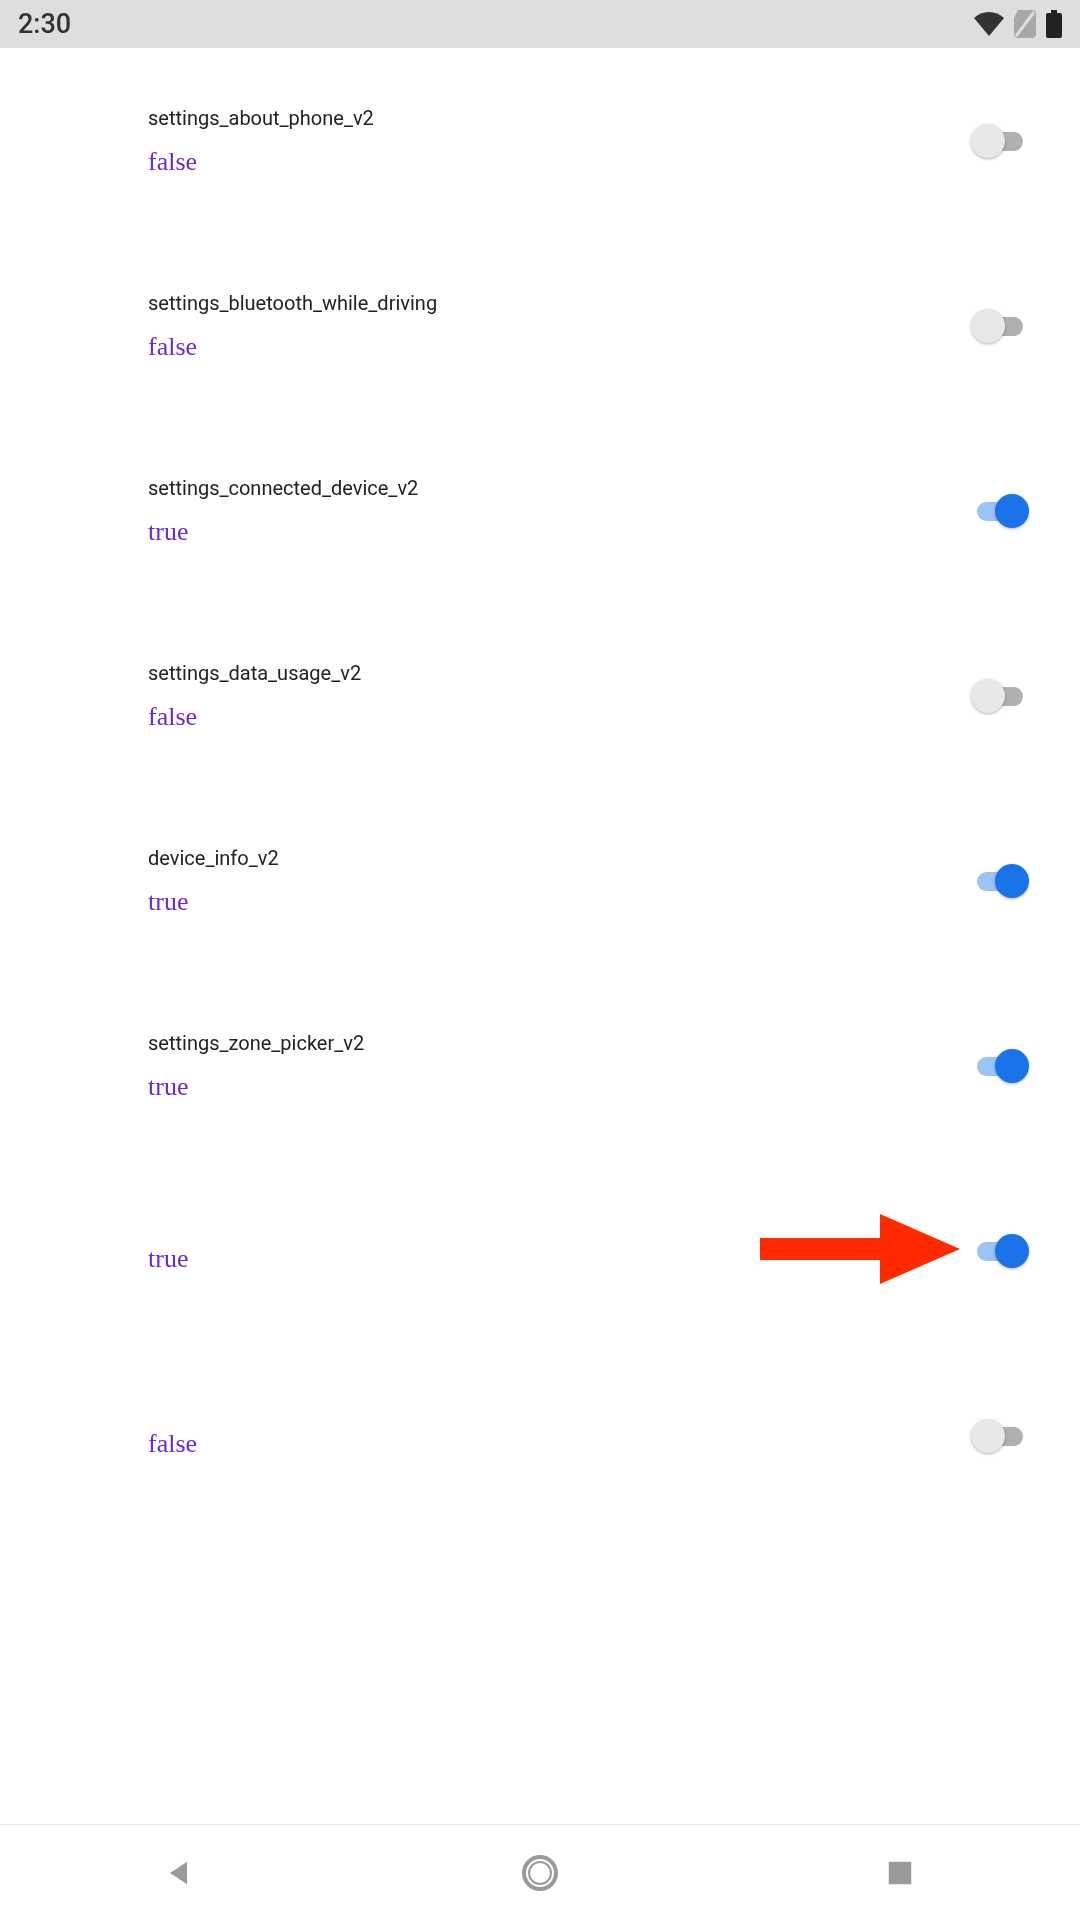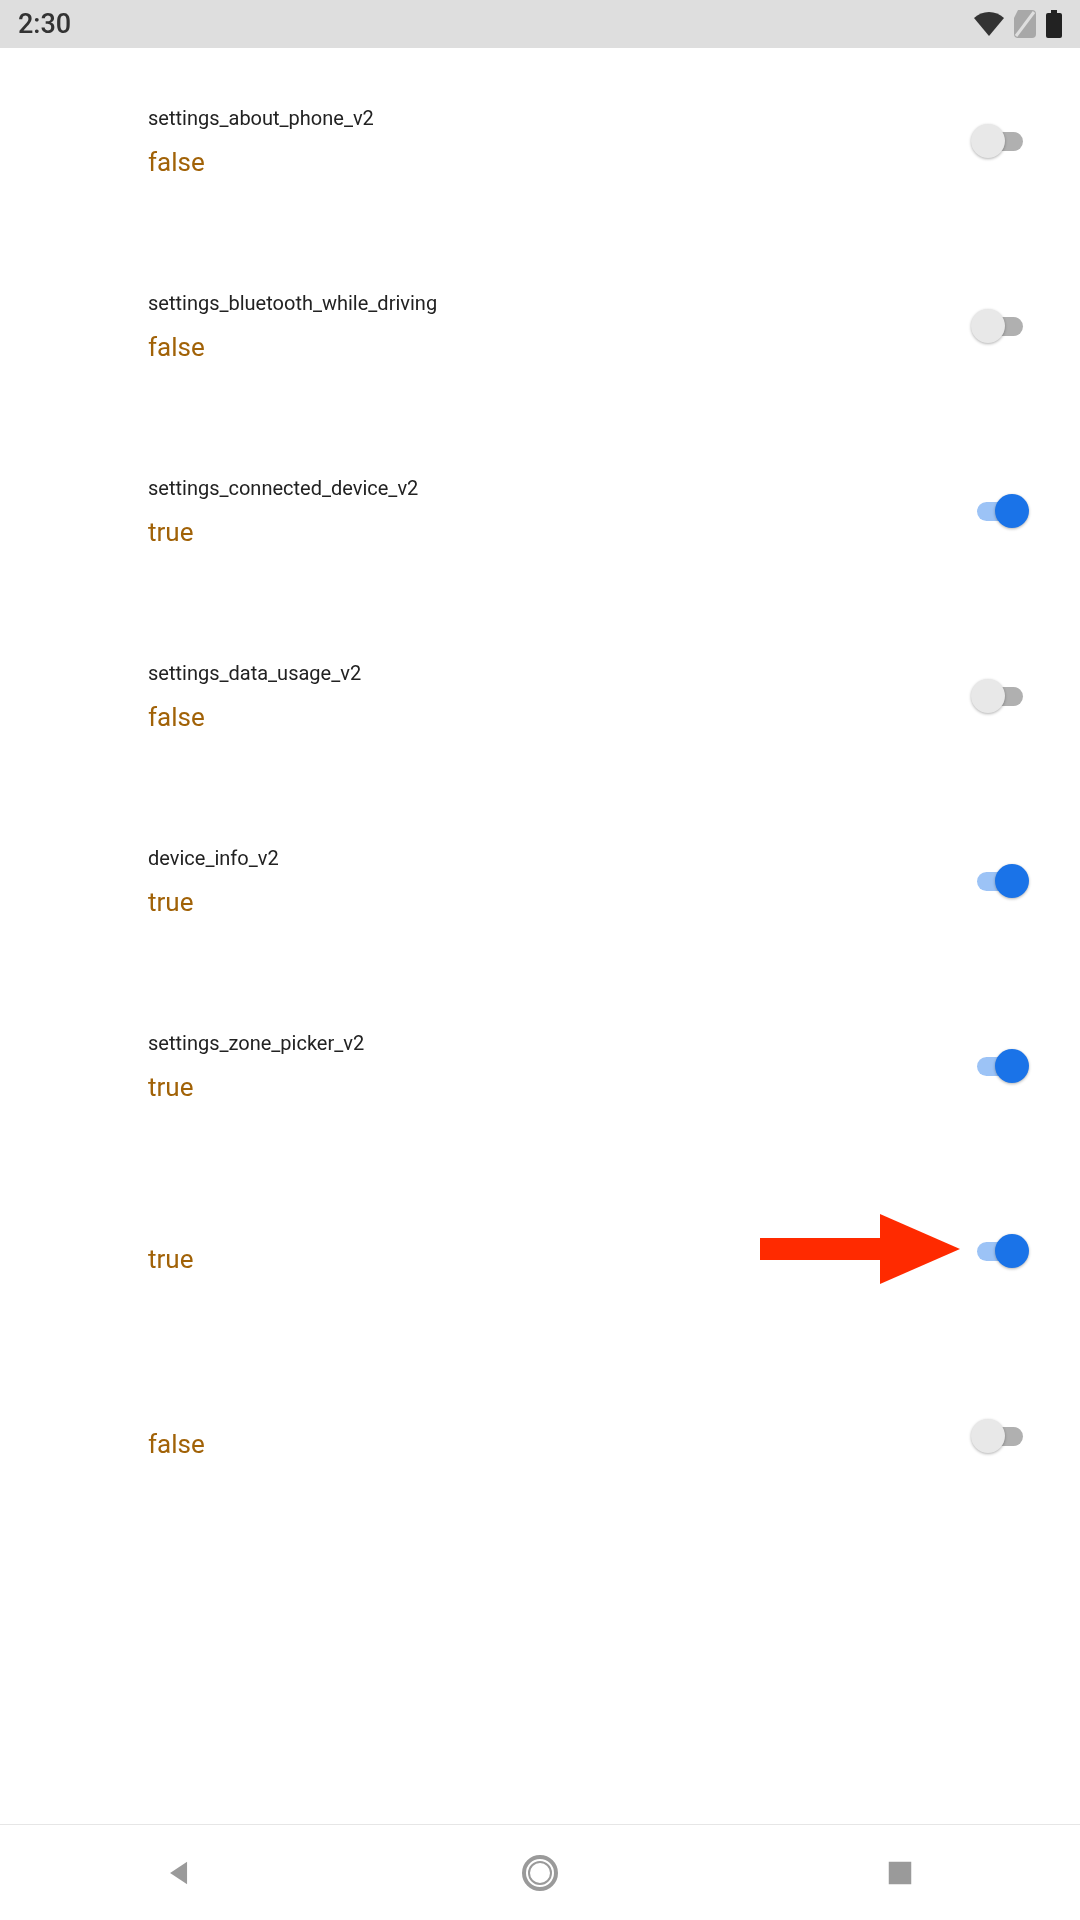--- a/index.html
+++ b/index.html
@@ -38,21 +38,21 @@
 
   
   .list { padding-top:20px; }
   .row {
     display:flex; align-items:center;
     padding:30px 40px 30px 148px;
     min-height:145px;
   }
   .row-text { flex:1; }
   .row-title { font-size:20px; color:#222; line-height:1.3; }
-  .row-sub   { font-size:26px; color:#a16207; margin-top:16px; }
+  .row-sub   { font-size:26px; color:#6d28d9; margin-top:16px;font-family:Liberation Serif, serif; }
   .row-switch { width:80px; display:flex; align-items:center; justify-content:center; }
 
   
   .switch {
     position:relative; width:58px; height:34px; cursor:pointer;
   }
   .switch .track {
     position:absolute; top:8px; left:6px; width:46px; height:19px; border-radius:10px;
     background:#b0b0b0;
   }

